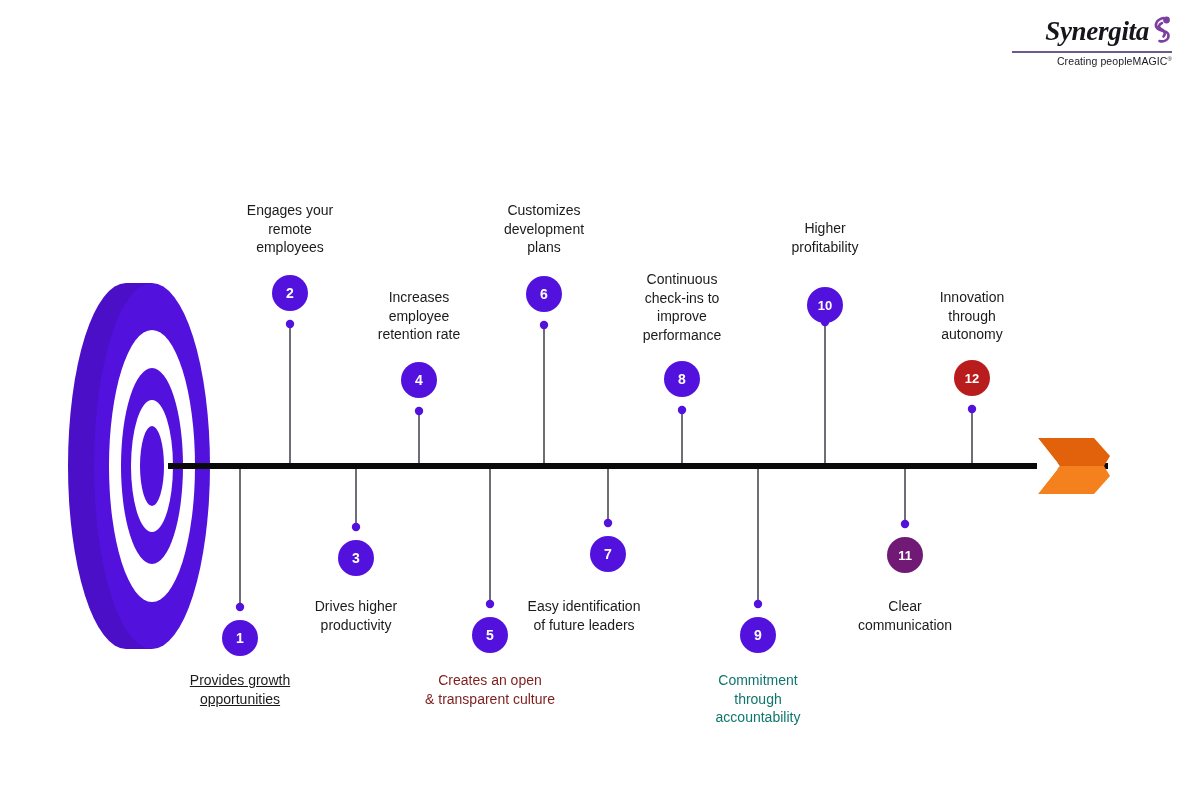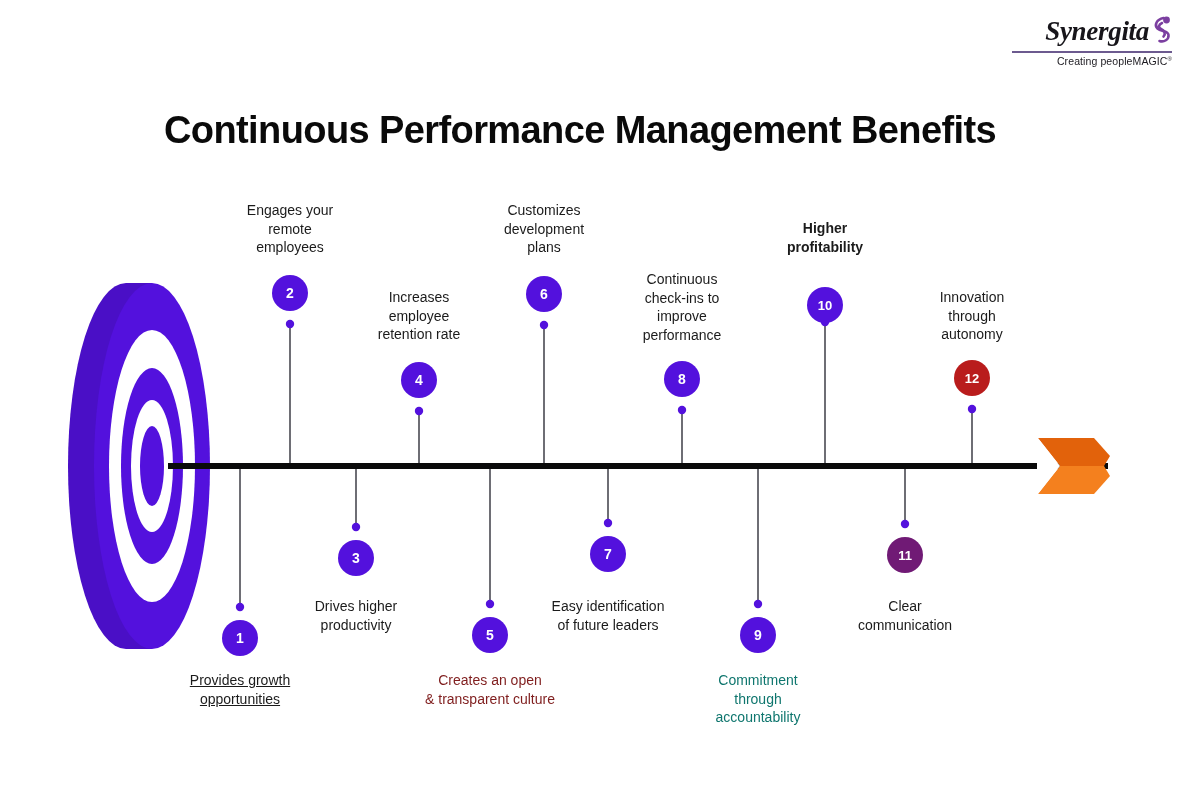--- a/index.html
+++ b/index.html
@@ -129,21 +129,20 @@
           <g fill="none" stroke="#7b3fa0" stroke-width="2.6" stroke-linecap="round">
             <path d="M13.5 4 C6.5 5.5 4 11 7.5 14.5 C11 18 18 16 18.5 21 C19 25.5 14 28.5 9.5 27"></path>
             <path d="M12 9 C8.5 10.5 8 13.5 11 15 C14.5 16.8 16 19.5 13.5 22.5"></path>
           </g>
           <circle cx="16.5" cy="6" r="3.4" fill="#7b3fa0"></circle>
         </svg></span>
     <div id="logo-rule"></div>
     <div id="logo-tagline"><span>Creating peopleMAGIC</span><span class="mark">®</span></div>
   </div>
 
-  <h1 id="page-title">Continuous Performance Management Benefits</h1>
 
   <svg id="arrow-layer" viewBox="0 0 1200 800">
     <g id="svg-target">
         <ellipse cx="126" cy="466" rx="58" ry="183" fill="#4a0fc6"></ellipse>
         <rect x="126" y="283" width="26" height="366" fill="#4a0fc6"></rect>
         <ellipse cx="152" cy="466" rx="58" ry="183" fill="#5311dd"></ellipse>
         <ellipse cx="152" cy="466" rx="43" ry="136" fill="#ffffff"></ellipse>
         <ellipse cx="152" cy="466" rx="31" ry="98" fill="#5311dd"></ellipse>
         <ellipse cx="152" cy="466" rx="21" ry="66" fill="#ffffff"></ellipse>
         <ellipse cx="152" cy="466" rx="12" ry="40" fill="#5311dd"></ellipse>
@@ -217,39 +216,39 @@
 &amp; transparent culture</div>
       </div>
       <div class="item" style="left: 0px; top: 0px;">
         <div class="badge" style="left: 544px; top: 294px; background: rgb(83, 17, 221); color: rgb(255, 255, 255);">6</div>
         <div class="item-label" style="left: 544px; top: 201px; color: rgb(27, 27, 27);">Customizes
 development
 plans</div>
       </div>
       <div class="item" style="left: 0px; top: 0px;">
         <div class="badge" style="left: 608px; top: 554px; background: rgb(83, 17, 221); color: rgb(255, 255, 255);">7</div>
-        <div class="item-label" style="left: 608px; top: 597px; color: rgb(27, 27, 27);">Easy identification
+        <div class="item-label" style="left: 584px; top: 597px; color: rgb(27, 27, 27);">Easy identification
 of future leaders</div>
       </div>
       <div class="item" style="left: 0px; top: 0px;">
         <div class="badge" style="left: 682px; top: 379px; background: rgb(83, 17, 221); color: rgb(255, 255, 255);">8</div>
         <div class="item-label" style="left: 682px; top: 270px; color: rgb(27, 27, 27);">Continuous
 check-ins to
 improve
 performance</div>
       </div>
       <div class="item" style="left: 0px; top: 0px;">
         <div class="badge" style="left: 758px; top: 635px; background: rgb(83, 17, 221); color: rgb(255, 255, 255);">9</div>
         <div class="item-label" style="left: 758px; top: 671px; color: #0f766e;">Commitment
 through
 accountability</div>
       </div>
       <div class="item" style="left: 0px; top: 0px;">
         <div class="badge" style="left: 825px; top: 305px; background: rgb(83, 17, 221); color: rgb(255, 255, 255); font-size: 13px;">10</div>
-        <div class="item-label" style="left: 825px; top: 219px; color: rgb(27, 27, 27); font-weight: bold;">Higher
+        <div class="item-label" style="left: 825px; top: 219px; color: rgb(27, 27, 27);">Higher
 profitability</div>
       </div>
       <div class="item" style="left: 0px; top: 0px;">
         <div class="badge" style="left: 905px; top: 555px; background: #701a75; color: rgb(255, 255, 255); font-size: 13px;">11</div>
         <div class="item-label" style="left: 905px; top: 597px; color: rgb(27, 27, 27);">Clear
 communication</div>
       </div>
       <div class="item" style="left: 0px; top: 0px;">
         <div class="badge" style="left: 972px; top: 378px; background: #b91c1c; color: rgb(255, 255, 255); font-size: 13px;">12</div>
         <div class="item-label" style="left: 972px; top: 288px; color: rgb(27, 27, 27);">Innovation

